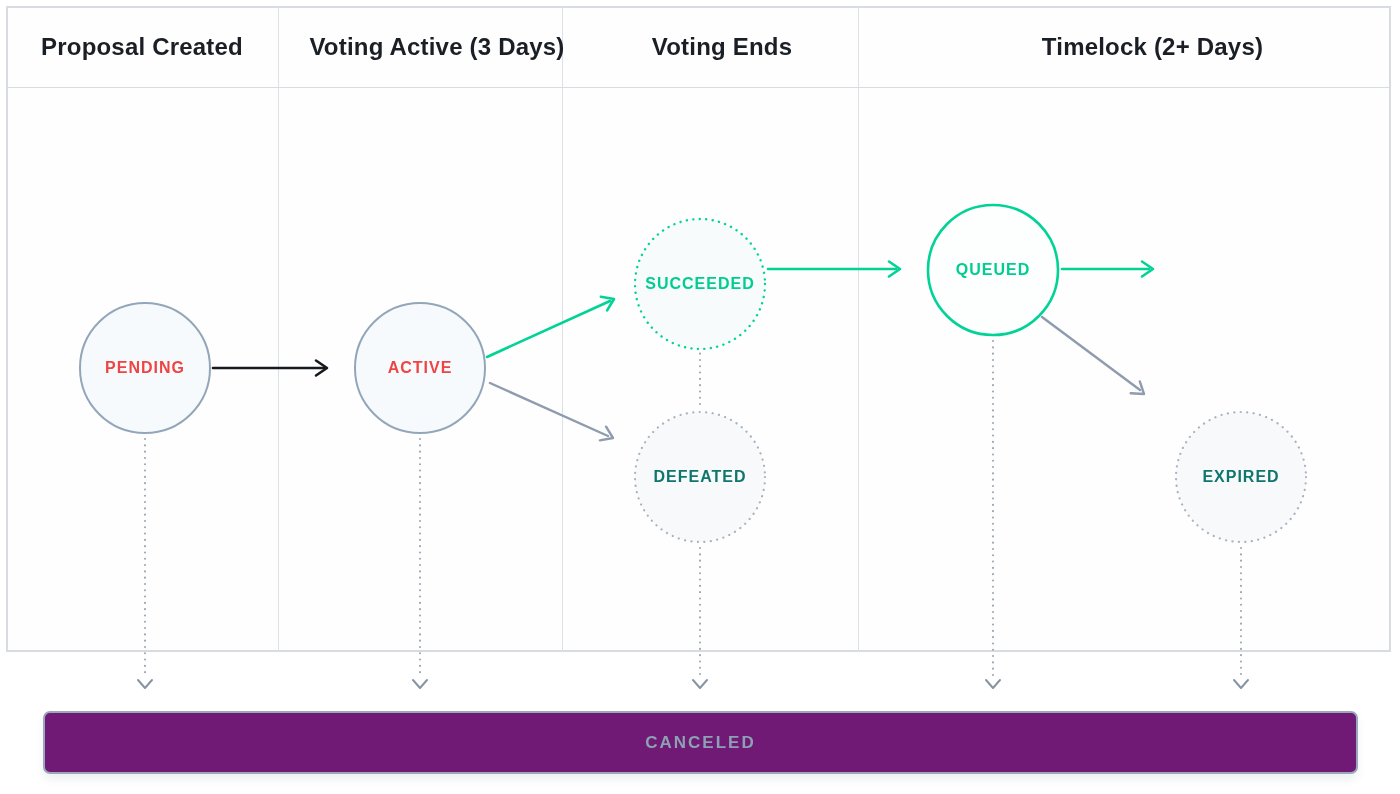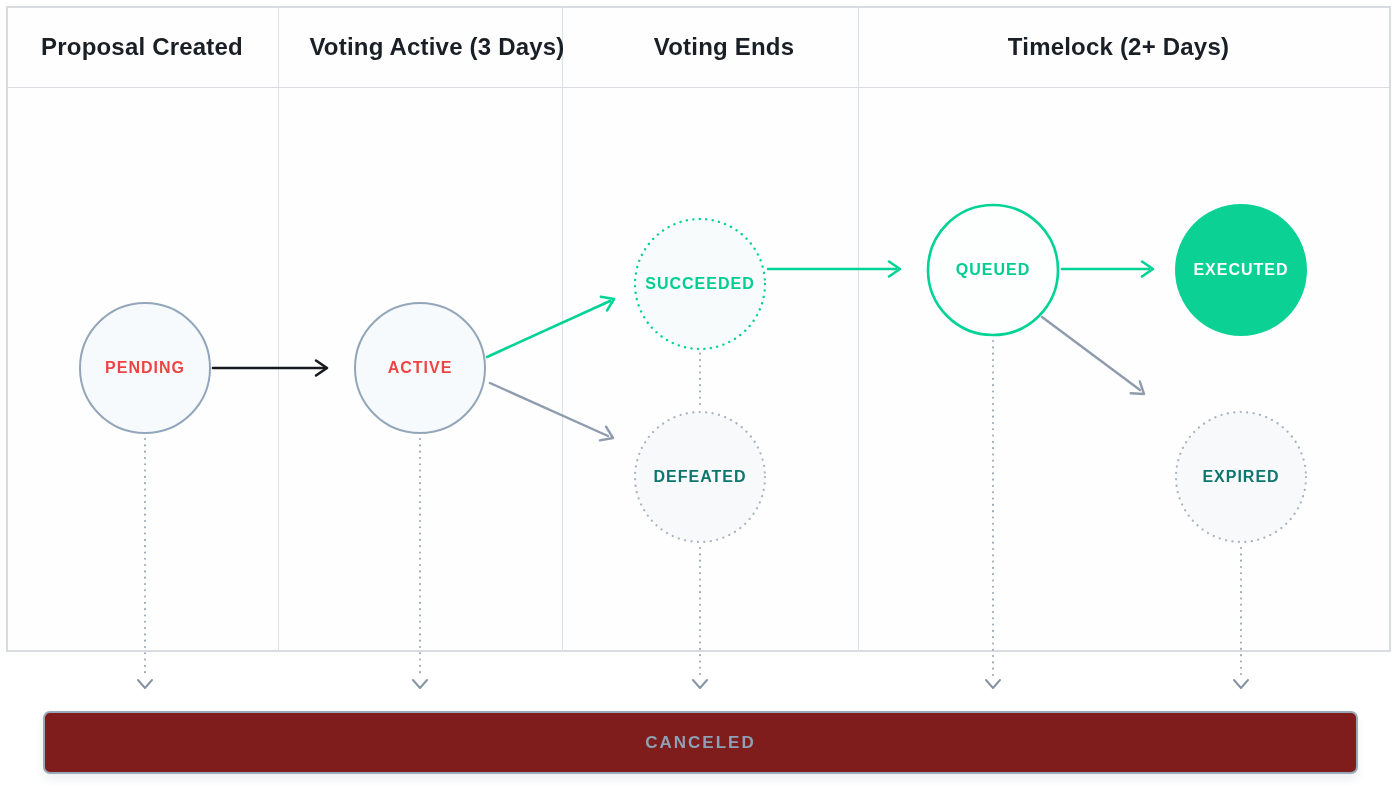--- a/index.html
+++ b/index.html
@@ -24,22 +24,22 @@
     position:absolute;left:6px;top:6px;width:1385px;height:82px;
     border-bottom:1px solid #d8dce1;box-sizing:border-box;
   }
   .header-cell{
     position:absolute;top:0;height:82px;
     display:flex;align-items:center;justify-content:center;
     font-size:24px;font-weight:700;color:#1a1f26;letter-spacing:.2px;
   }
   .hc0{left:0;width:272px;}
   .hc1{left:289px;width:284px;}
-  .hc2{left:570px;width:296px;}
-  .hc3{left:852px;width:441px;padding-left:40px;}
+  .hc2{left:556px;width:296px;padding-left:12px;}
+  .hc3{left:886px;width:441px;padding-left:40px;}
 
   
   .state{position:absolute;width:134px;height:134px;}
   .state .ring{position:absolute;left:0;top:0;}
   .state .state-label{
     position:absolute;inset:0;display:flex;align-items:center;justify-content:center;
     font-weight:700;font-size:16px;letter-spacing:1px;white-space:nowrap;
   }
   .st-pending {left:78px; top:301px;}
   .st-active  {left:353px;top:301px;}
@@ -53,21 +53,21 @@
   .lbl-green{color:#00cd90;}
   .lbl-gray {color:#0f766e;letter-spacing:1.5px;}
   .lbl-white{color:#ffffff;letter-spacing:2px;}
 
   
   .overlay{position:absolute;left:0;top:0;pointer-events:none;}
 
   
   .canceled-bar{
     position:absolute;left:43px;top:711px;width:1315px;height:63px;
-    border:2px solid #9aa9ba;border-radius:7px;background:#7f1d1d;
+    border:2px solid #9aa9ba;border-radius:7px;background:#701a75;
     box-sizing:border-box;
     display:flex;align-items:center;justify-content:center;
     font-weight:700;font-size:17px;letter-spacing:2px;color:#8da0b4;
     box-shadow:0 6px 9px rgba(35,50,65,.07);
   }
 </style>
 </head>
 <body>
 
 <div class="canvas">
@@ -162,26 +162,20 @@
     <span class="state-label lbl-gray">DEFEATED</span>
   </div>
 
   <div class="state st-queued">
     <svg class="ring" width="134" height="134">
       <circle cx="67" cy="67" r="65" fill="#fdfefe" stroke="#00d395" stroke-width="2.6"></circle>
     </svg>
     <span class="state-label lbl-green">QUEUED</span>
   </div>
 
-  <div class="state st-executed">
-    <svg class="ring" width="134" height="134">
-      <circle cx="67" cy="67" r="66" fill="#0bd195"></circle>
-    </svg>
-    <span class="state-label lbl-white">EXECUTED</span>
-  </div>
 
   <div class="state st-expired">
     <svg class="ring" width="134" height="134">
       <circle cx="67" cy="67" r="65" fill="#f7f9fb" stroke="#a9b3c0" stroke-width="2.2" stroke-dasharray="0.1 6.4" stroke-linecap="round"></circle>
     </svg>
     <span class="state-label lbl-gray">EXPIRED</span>
   </div>
 
   <div class="canceled-bar">
     <span>CANCELED</span>

